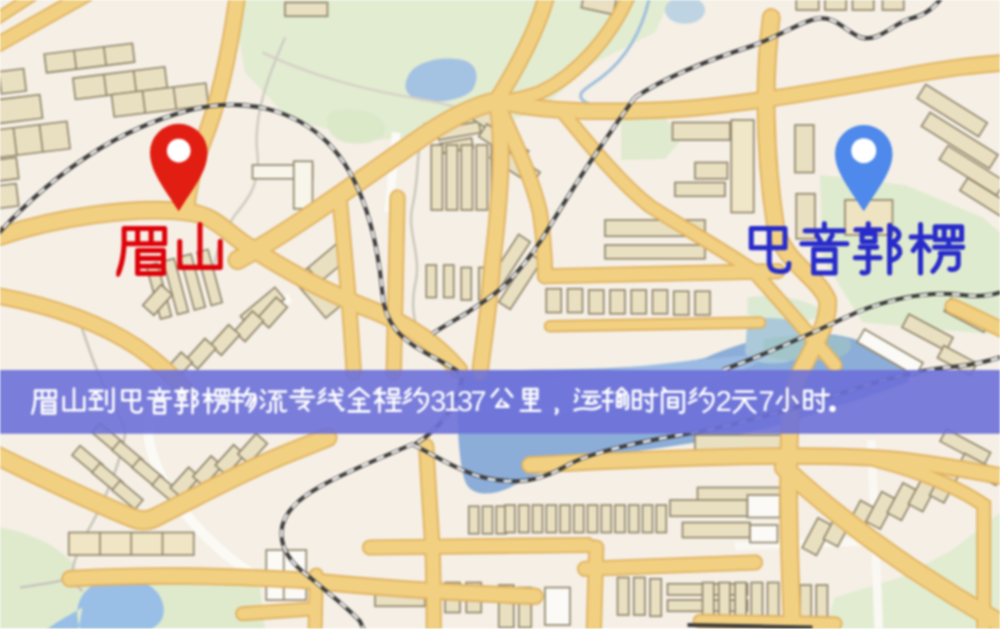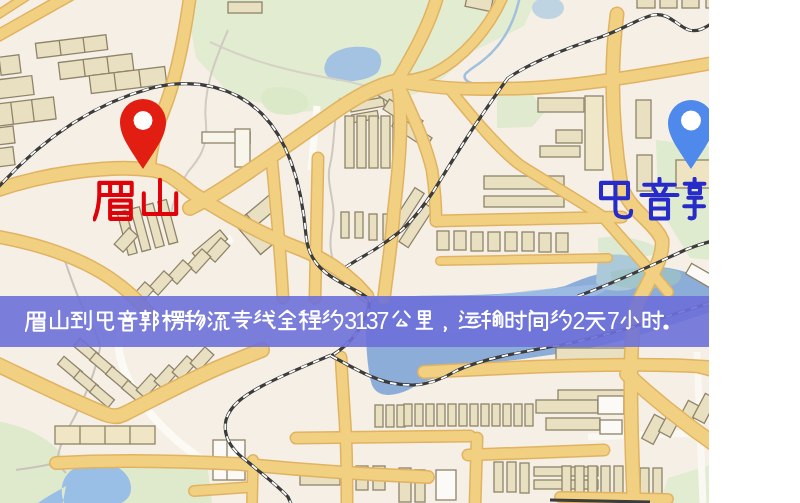--- a/index.html
+++ b/index.html
@@ -1,16 +1,16 @@
 <!DOCTYPE html>
 <html><head>
 <meta charset="utf-8">
 <style>
 html,body{margin:0;padding:0;background:#fff;font-family:"Liberation Sans",sans-serif;}
-#map{position:relative;width:709px;height:503px;overflow:hidden;}
+#map{position:relative;width:800px;height:503px;overflow:hidden;}
 #map svg{filter:blur(0.7px) saturate(0.96);}
 </style>
 </head>
 <body>
 
 <div id="map">
 <svg width="800" height="503" viewBox="0 0 800 503">
 <defs>
 <symbol id="c_mei" viewBox="0 0 100 100">
           <g fill="none" stroke="currentColor" stroke-width="9" stroke-linecap="round" stroke-linejoin="round">

